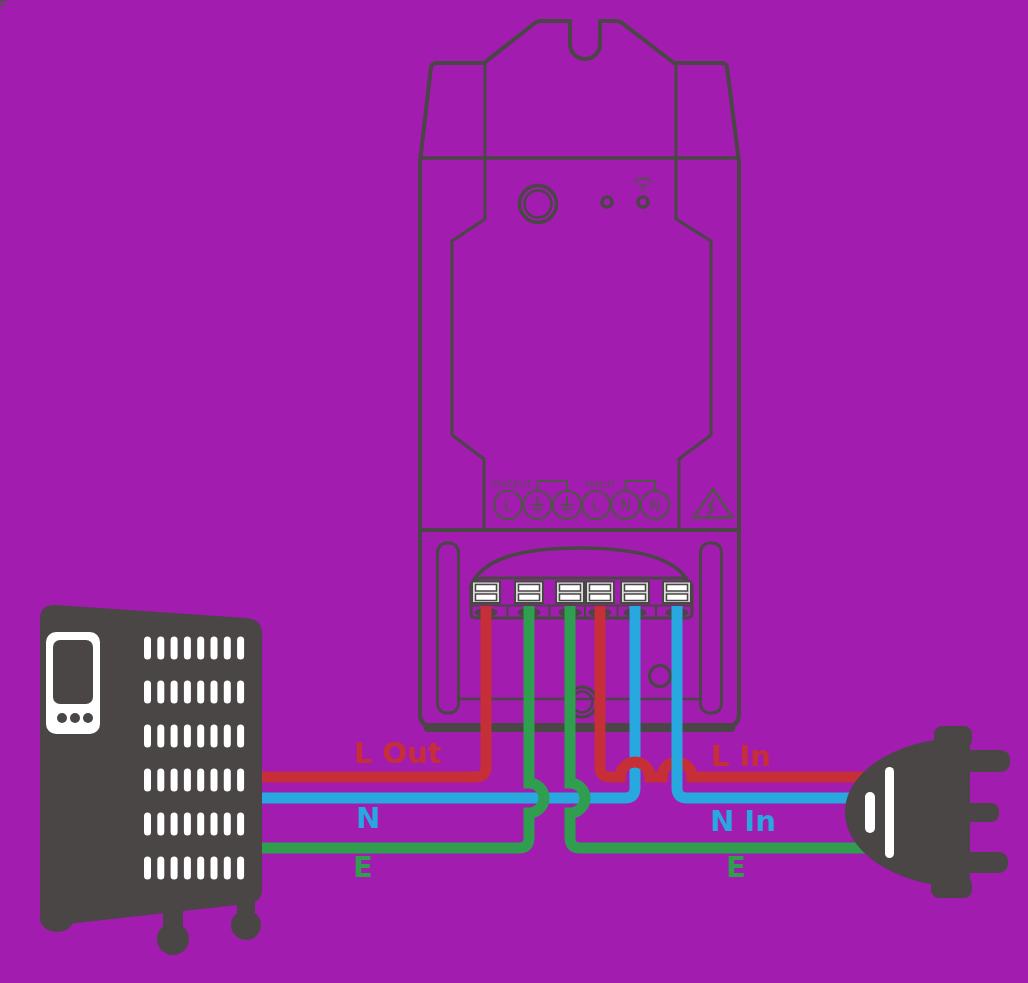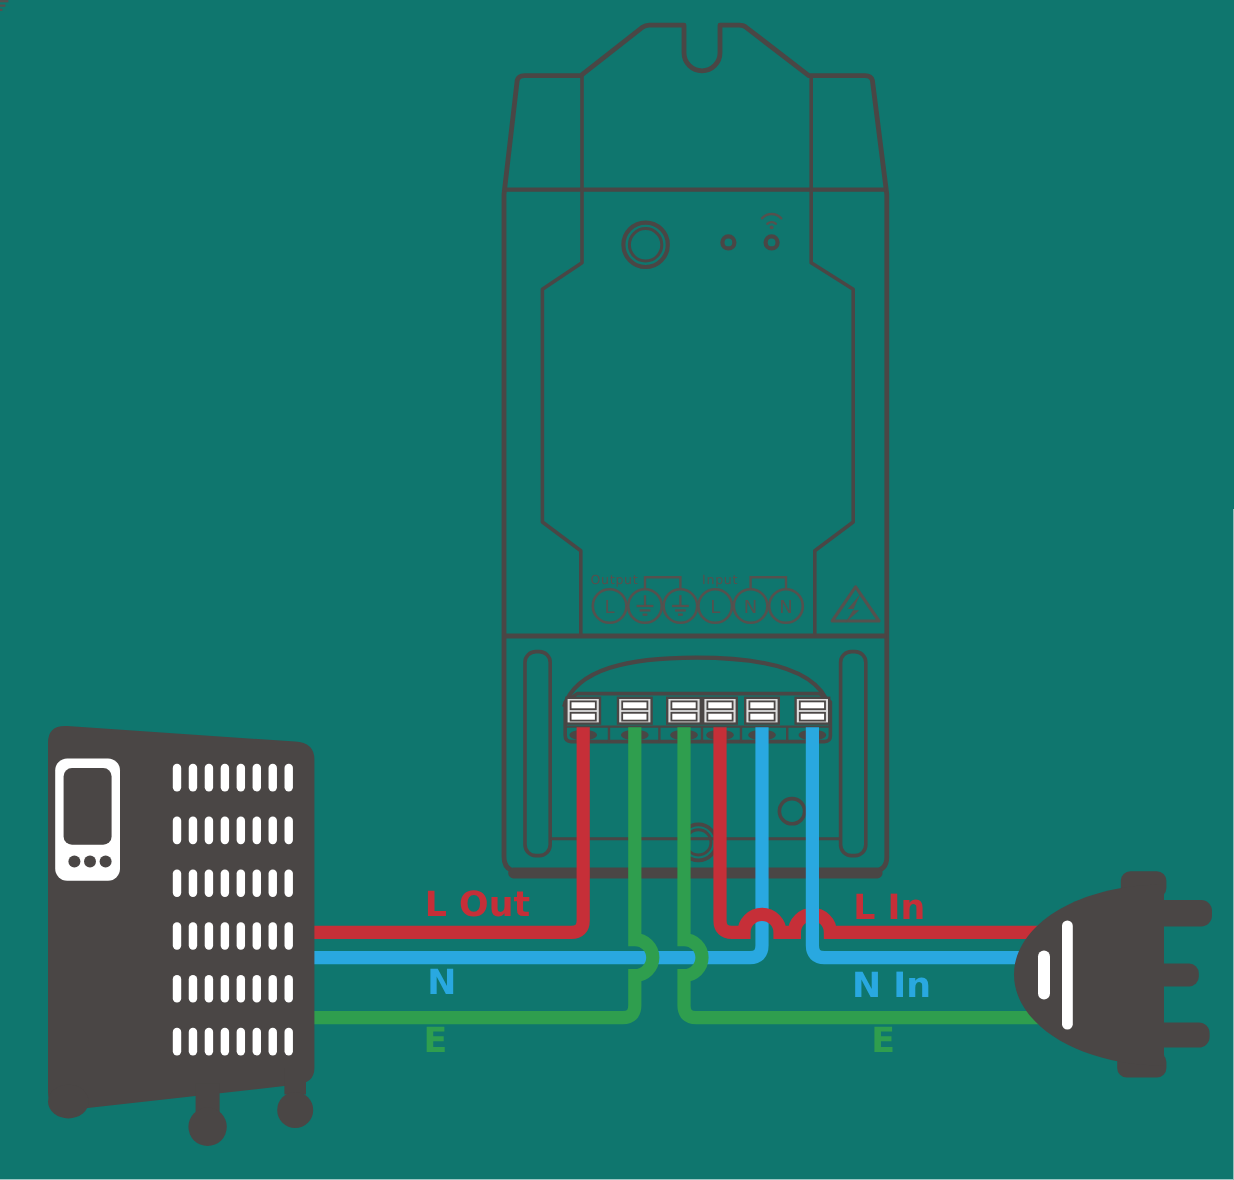--- a/index.html
+++ b/index.html
@@ -1,16 +1,16 @@
 <!DOCTYPE html>
 <html style="--live: #c62f38; --neutral: #29a8e0; --earth: #2f9e4e; --outline: #4a4645; --label-gray: #55514e; --block-gray: #c7c7c7; --block-unit-gray: #dcdcdc;"><head>
 <meta charset="utf-8">
 <style>
   html,body{margin:0;padding:0;background:#ffffff;}
-  .stage{position:relative;width:1028px;height:983px;background:#0f766e;overflow:hidden;}
+  .stage{position:relative;width:1028px;height:983px;background:#a21caf;overflow:hidden;}
   svg{display:block;}
   .ol{stroke:var(--outline);fill:none;}
   .lab{stroke:var(--label-gray);fill:none;}
   .dk{fill:var(--outline);}
   .wire{fill:none;stroke-width:11;}
   .w-live{stroke:var(--live);}
   .w-neutral{stroke:var(--neutral);}
   .w-earth{stroke:var(--earth);}
   .wlabel{font-family:"DejaVu Sans","Liberation Sans",sans-serif;font-weight:bold;font-size:29px;}
   .t-live{fill:var(--live);}

